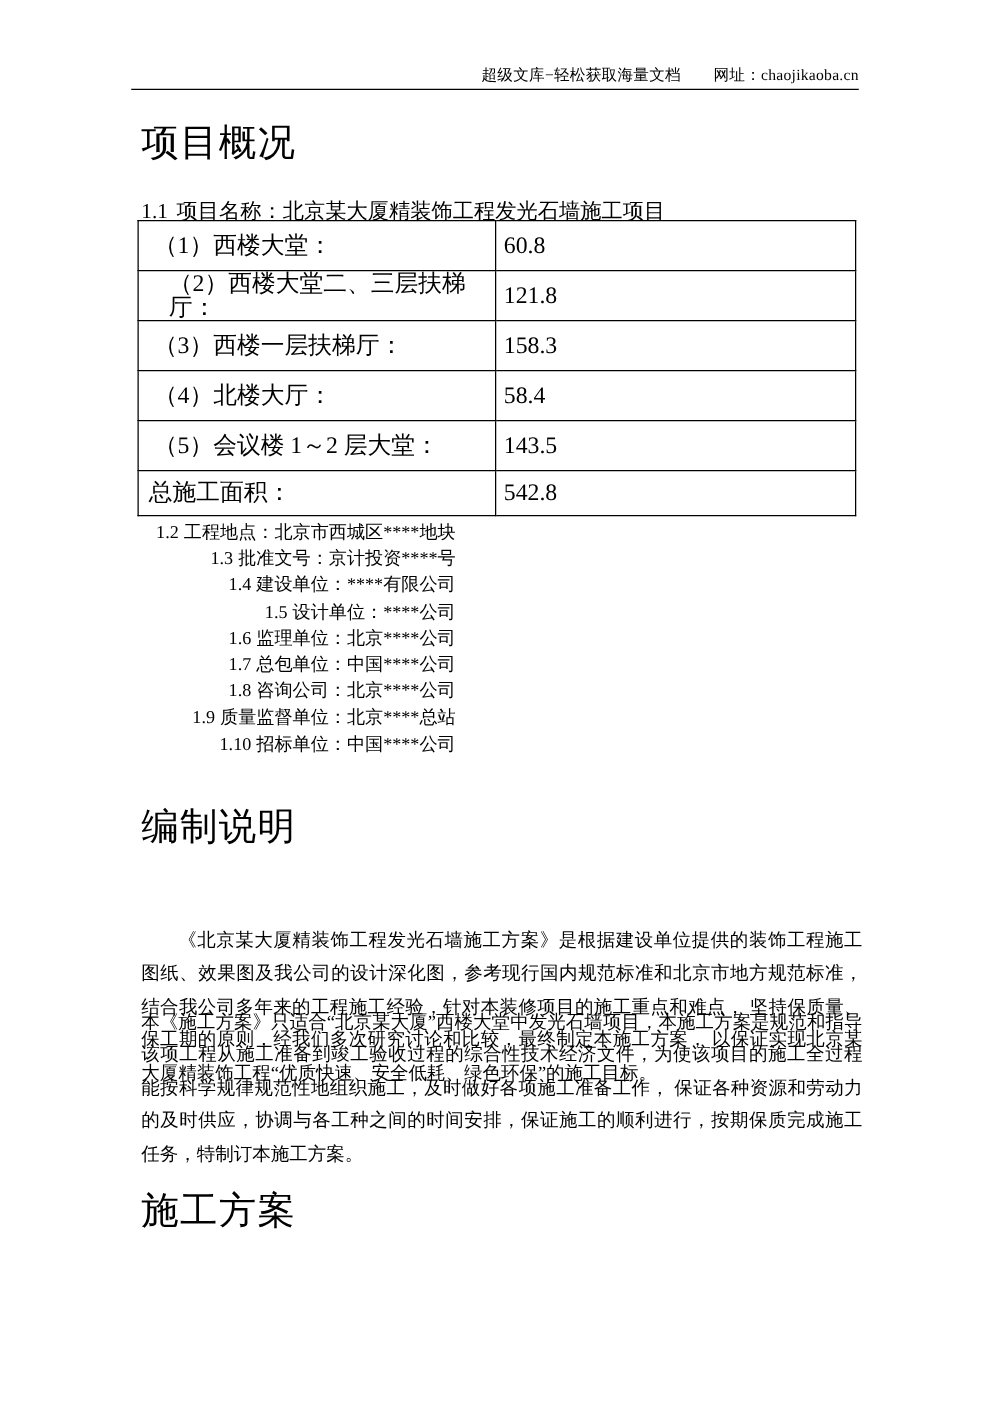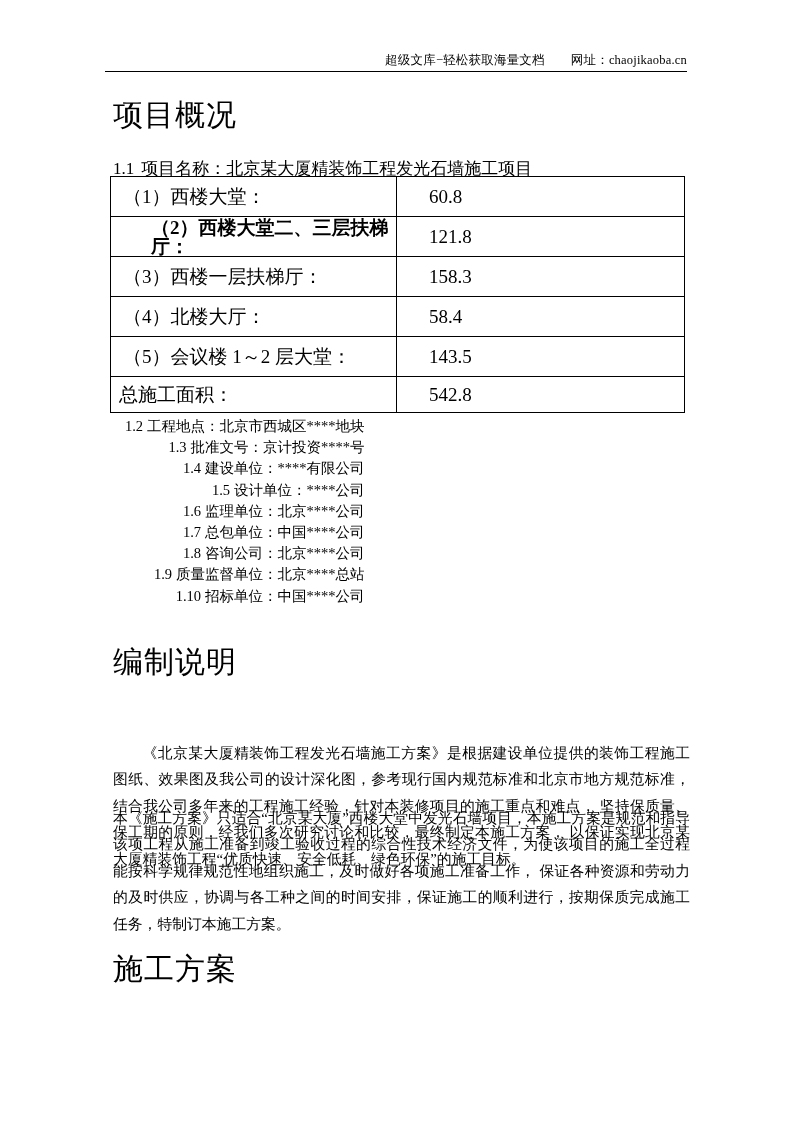--- a/index.html
+++ b/index.html
@@ -87,24 +87,24 @@
     border: 1px solid #000000;
     padding: 0 0 0 12px;
     vertical-align: middle;
     line-height: 19px;
     height: 40px;
     box-sizing: border-box;
   }
   table.area-table td.label-col { width: 286px; }
   table.area-table td.value-col {
     width: 288px;
-    padding-left: 32px;
+    padding-left: 6px;
     font-family: "Liberation Serif", "DejaVu Serif", serif;
   }
-  table.area-table tr.indented td.label-col { padding-left: 40px; font-weight: bold; }
+  table.area-table tr.indented td.label-col { padding-left: 24px; }
   table.area-table tr.total-row td { height: 36px; }
   table.area-table tr.total-row td.label-col { padding-left: 8px; }
 
   
   .info-list {
     position: absolute;
     left: 113px;
     top: 416px;
     font-size: 14.5px;
     line-height: 21.2px;

